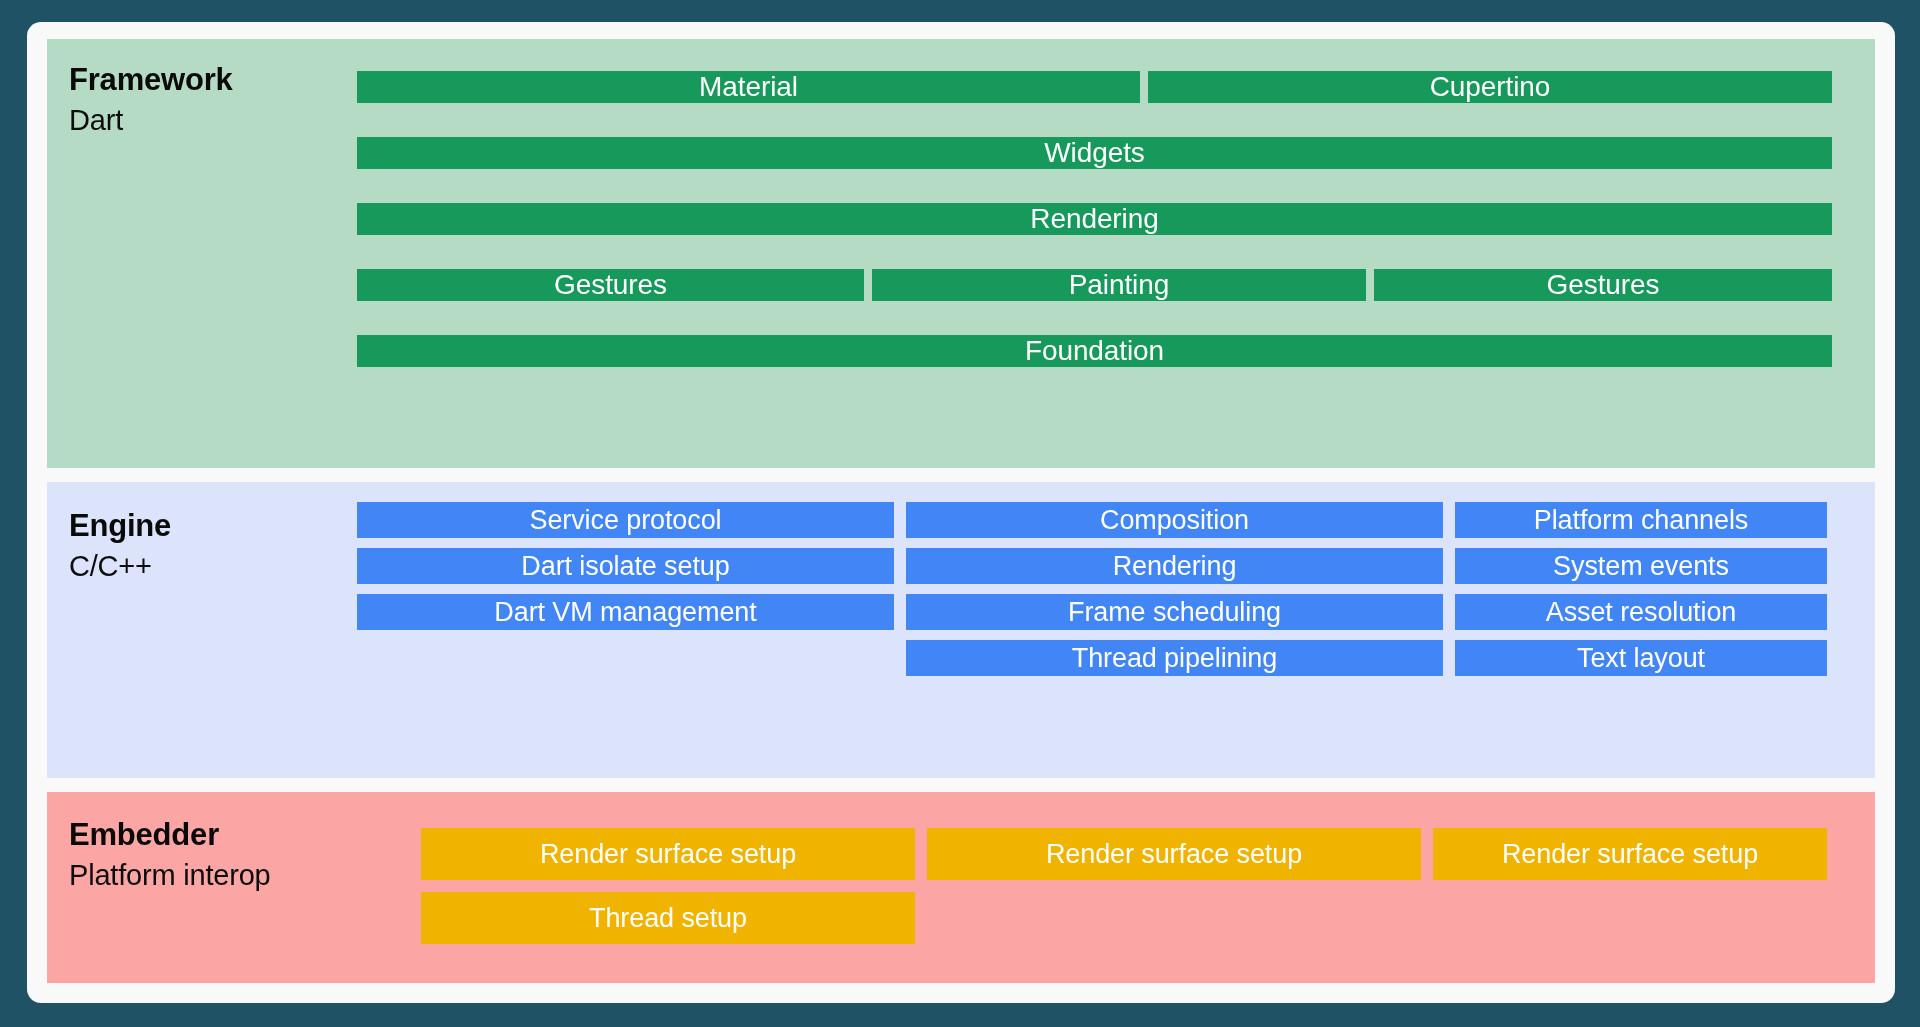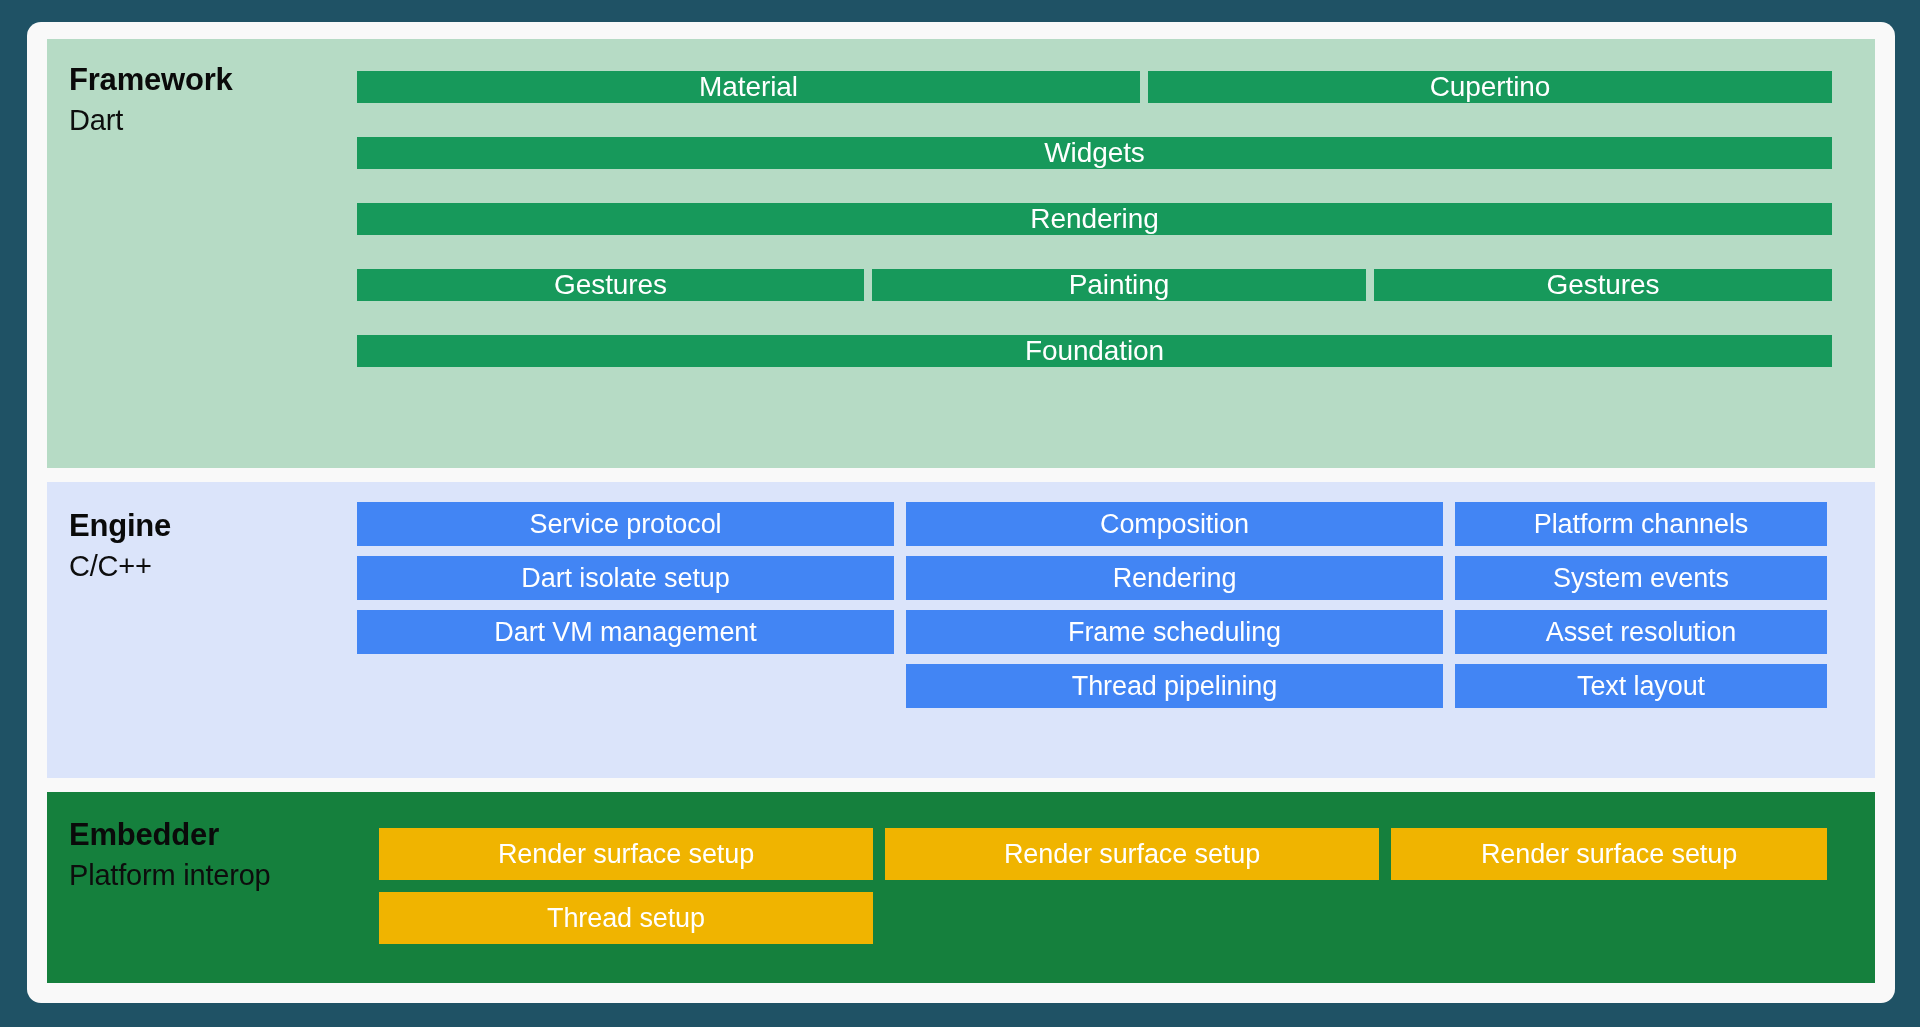--- a/index.html
+++ b/index.html
@@ -121,35 +121,36 @@
     flex-direction: column;
     gap: 10px;
   }
   .en-col.c1 { flex: 0 0 537px; }
   .en-col.c2 { flex: 0 0 537px; }
   .en-col.c3 { flex: 1 1 auto; }
   .en-box {
     background: #4285f4;
     color: #ffffff;
     font-size: 27px;
-    height: 44px;
+    height: 36px;
     display: flex;
     align-items: center;
     justify-content: center;
     letter-spacing: -0.1px;
     box-sizing: border-box;
   }
   .en-box.placeholder {
     background: transparent;
   }
 
   
   #layer-embedder {
-    background: #15803d;
+    background: #fca5a5;
     height: 195px;
+    gap: 42px;
   }
   #layer-embedder .layer-label { padding-top: 27px; padding-left: 22px; }
   #layer-embedder .layer-body {
     padding: 36px 48px 0 22px;
     flex-direction: row;
     gap: 12px;
   }
   .em-col {
     display: flex;
     flex-direction: column;

